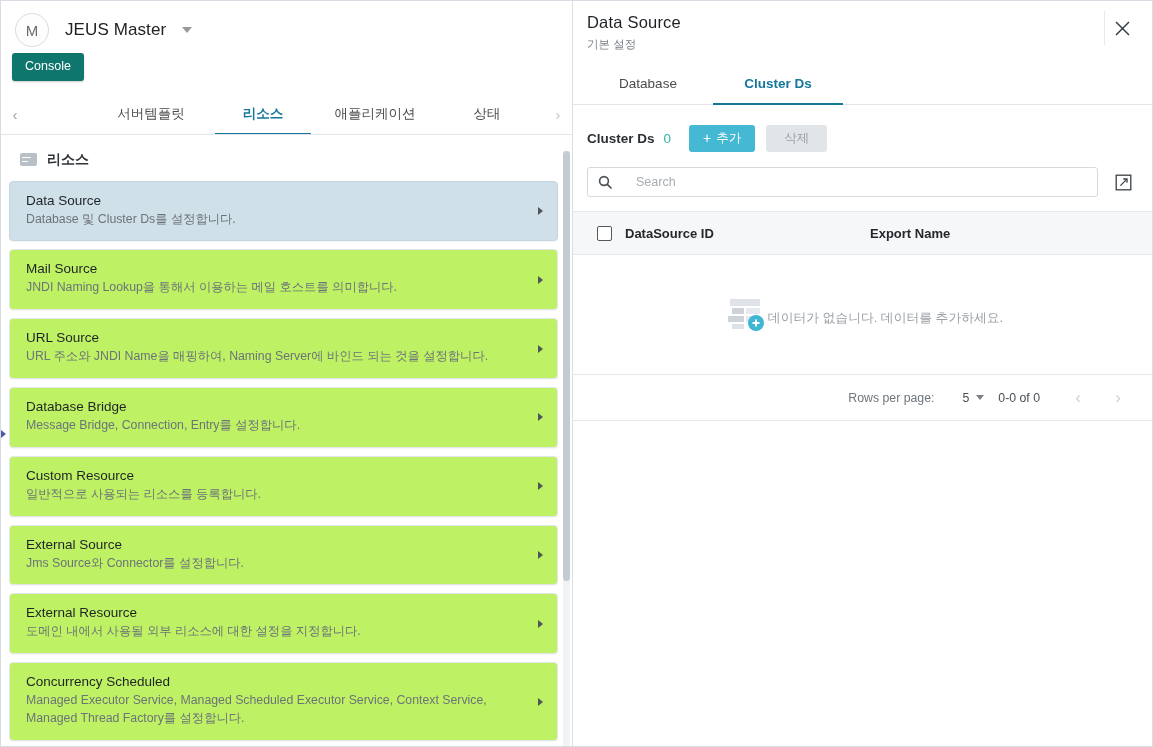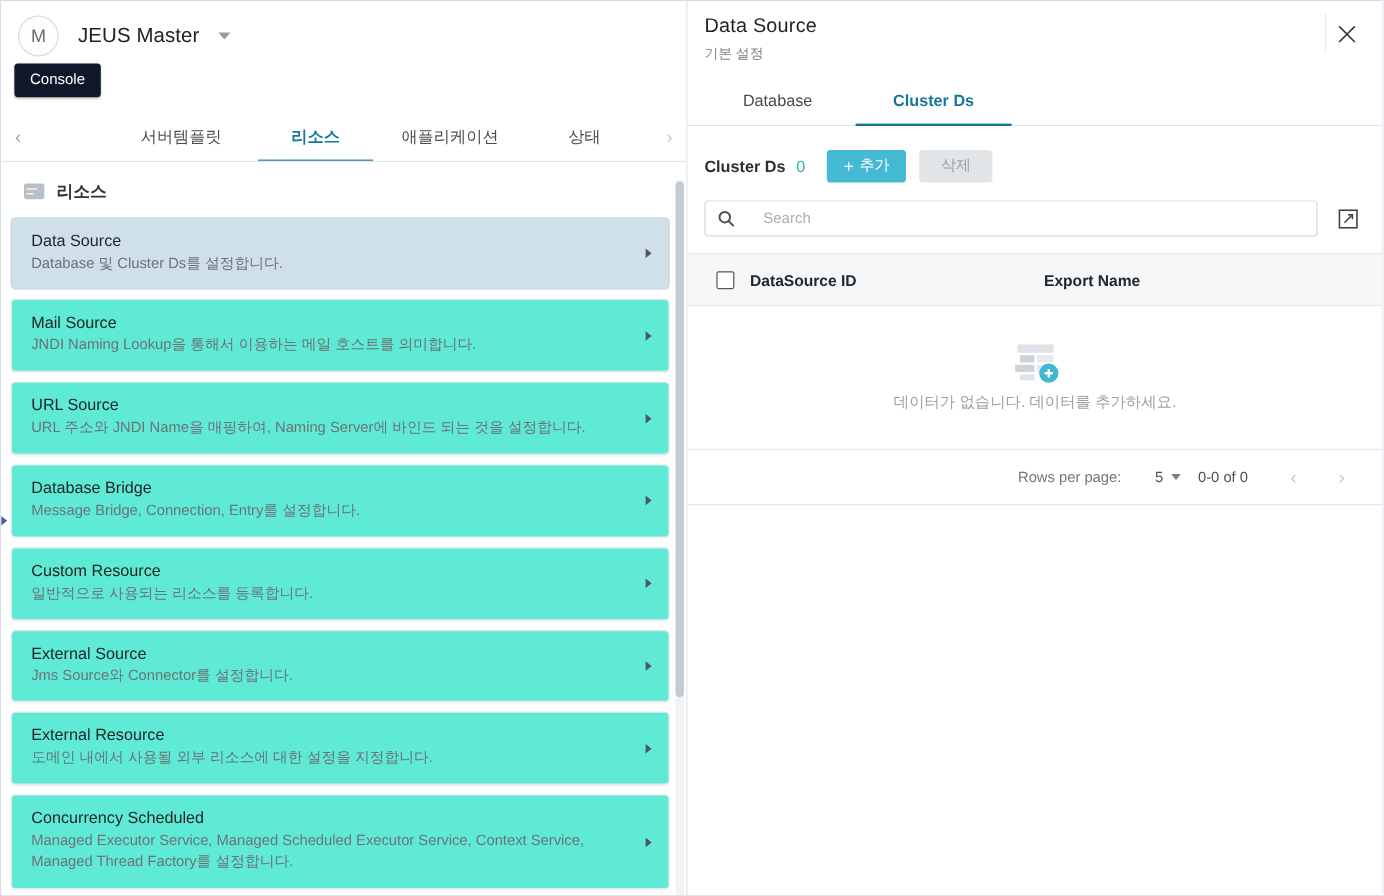--- a/index.html
+++ b/index.html
@@ -54,21 +54,21 @@
   .brand-caret {
     margin-left: 16px;
     width: 0; height: 0;
     border-left: 5px solid transparent;
     border-right: 5px solid transparent;
     border-top: 6px solid #9a9a9a;
   }
 
   .console-row { padding: 6px 0 0 11px; }
   .console-btn {
-    background: #0f172a;
+    background: #0f766e;
     color: #ffffff;
     border: none;
     border-radius: 3px;
     font-size: 12.5px;
     font-family: inherit;
     padding: 7px 13px 8px 13px;
     cursor: pointer;
     line-height: 1;
     box-shadow: 0 1px 2px rgba(0,0,0,.22);
   }
@@ -160,21 +160,21 @@
     color: #2e3338;
   }
 
   .res-list {
     flex: 1;
     overflow: hidden;
     position: relative;
     padding: 0 14px 0 8px;
   }
   .res-item {
-    background: #5eead4;
+    background: #bef264;
     border: 1px solid #e4e7ea;
     border-radius: 4px;
     margin-bottom: 8px;
     padding: 11px 30px 12px 16px;
     position: relative;
     cursor: pointer;
     box-shadow: 0 1px 1px rgba(0,0,0,.04);
   }
   .res-item.selected {
     background: #cfe0e8;
@@ -389,21 +389,20 @@
     font-size: 13px;
     font-weight: 700;
     color: #23282d;
   }
   .th.col1 { width: 245px; }
   .th.col2 { width: 200px; }
 
   .empty-body {
     height: 120px;
     display: flex;
-    flex-direction: column;
     align-items: center;
     justify-content: center;
     border-bottom: 1px solid #e6e9ec;
   }
   .empty-icon { position: relative; width: 46px; height: 34px; }
   .empty-text {
     margin-top: 7px;
     font-size: 12.8px;
     color: #9aa0a6;
   }

